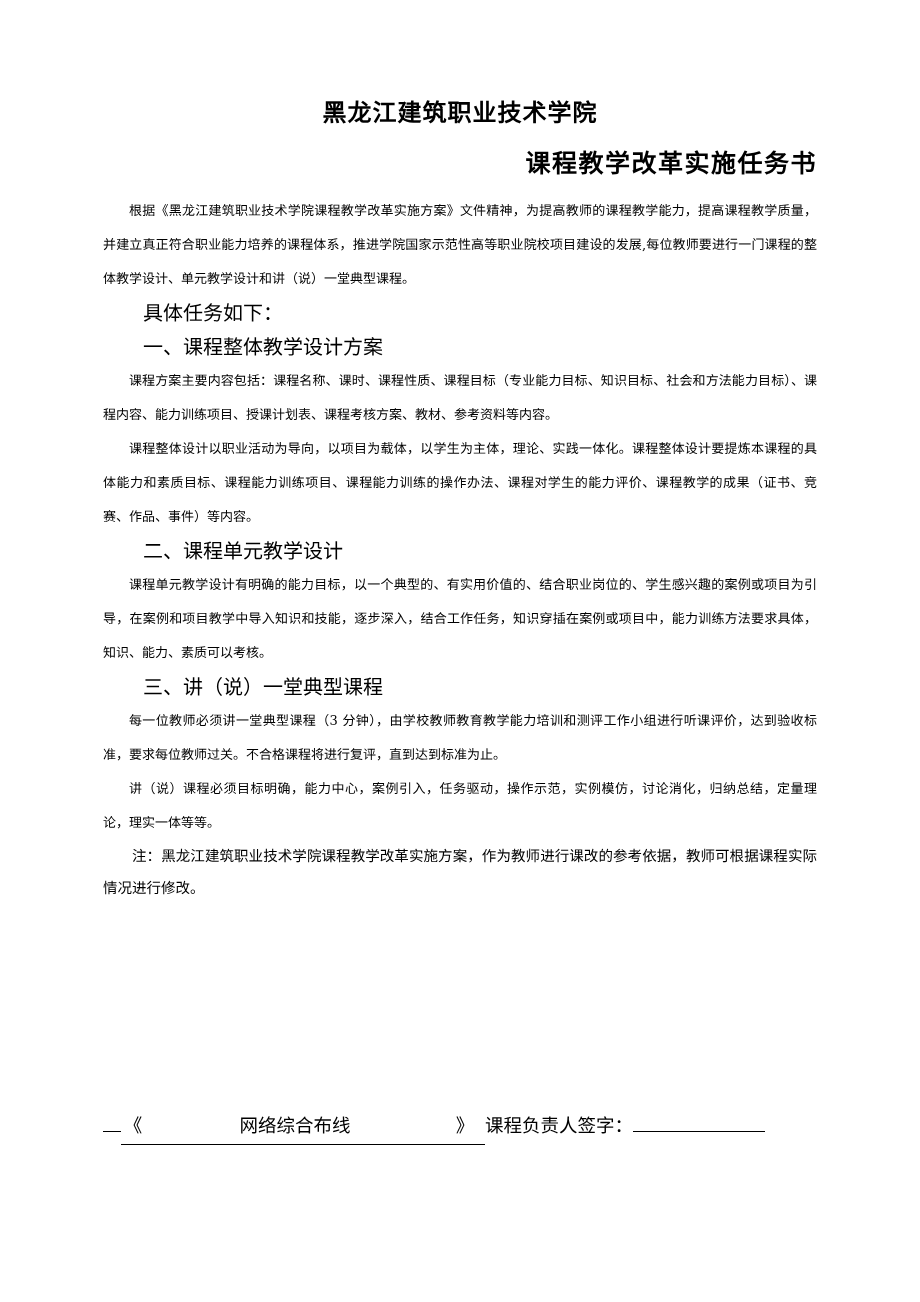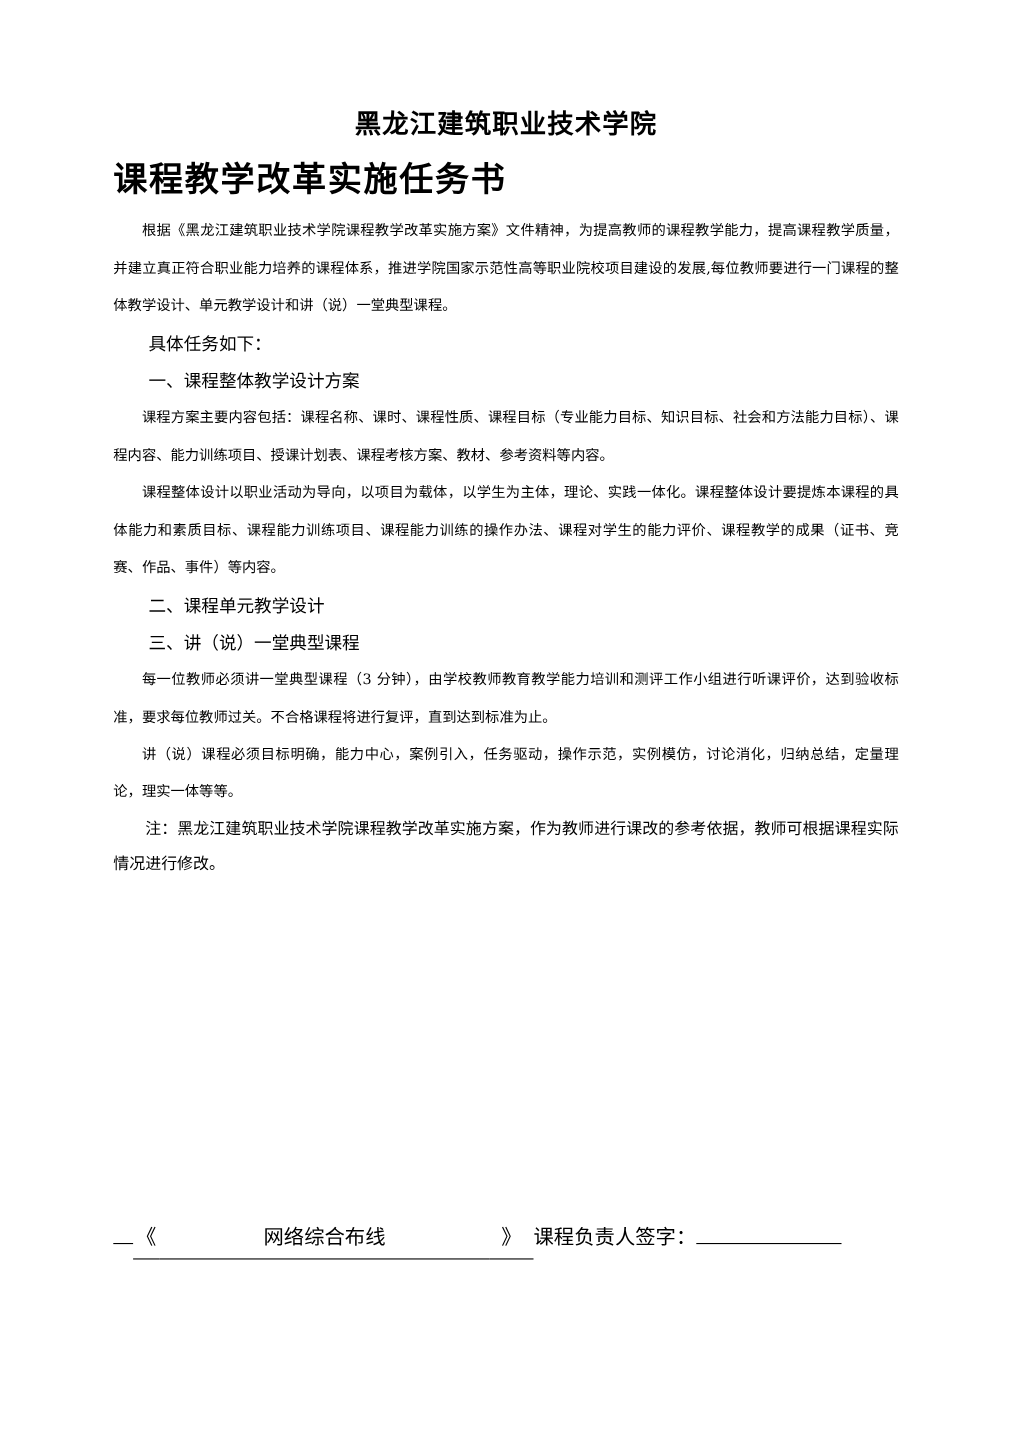--- a/index.html
+++ b/index.html
@@ -30,38 +30,38 @@
     font-family: "DejaVu Sans", "Liberation Sans", sans-serif;
     font-size: 24px;
     font-weight: bold;
     text-align: center;
     letter-spacing: 1px;
     line-height: 34px;
     margin: 0 0 16px 0;
   }
   .title-sub {
     font-family: "DejaVu Sans", "Liberation Sans", sans-serif;
-    font-size: 31px;
+    font-size: 25px;
     font-weight: bold;
-    text-align: left;
+    text-align: right;
     letter-spacing: 1.5px;
     line-height: 36px;
     margin: 0 0 12px 0;
   }
   .para {
     font-size: 13px;
     line-height: 34px;
     text-align: justify;
     text-justify: inter-ideograph;
     margin: 0;
     text-indent: 2em;
     letter-spacing: 0px;
   }
   .heading-item {
-    font-size: 16px;
+    font-size: 20px;
     line-height: 34px;
     margin: 0;
     text-indent: 2em;
   }
   .note {
     font-size: 14.5px;
     line-height: 32px;
     text-align: justify;
     text-justify: inter-ideograph;
     margin: 0;
@@ -118,20 +118,21 @@
     <p class="heading-item">具体任务如下：</p>
 
     <p class="heading-item">一、课程整体教学设计方案</p>
 
     <p class="para">课程方案主要内容包括：课程名称、课时、课程性质、课程目标（专业能力目标、知识目标、社会和方法能力目标）、课程内容、能力训练项目、授课计划表、课程考核方案、教材、参考资料等内容。</p>
 
     <p class="para">课程整体设计以职业活动为导向，以项目为载体，以学生为主体，理论、实践一体化。课程整体设计要提炼本课程的具体能力和素质目标、课程能力训练项目、课程能力训练的操作办法、课程对学生的能力评价、课程教学的成果（证书、竞赛、作品、事件）等内容。</p>
 
     <p class="heading-item">二、课程单元教学设计</p>
 
+    <p class="para">课程单元教学设计有明确的能力目标，以一个典型的、有实用价值的、结合职业岗位的、学生感兴趣的案例或项目为引导，在案例和项目教学中导入知识和技能，逐步深入，结合工作任务，知识穿插在案例或项目中，能力训练方法要求具体，知识、能力、素质可以考核。</p>
 
     <p class="heading-item">三、讲（说）一堂典型课程</p>
 
     <p class="para">每一位教师必须讲一堂典型课程（3 分钟），由学校教师教育教学能力培训和测评工作小组进行听课评价，达到验收标准，要求每位教师过关。不合格课程将进行复评，直到达到标准为止。</p>
 
     <p class="para">讲（说）课程必须目标明确，能力中心，案例引入，任务驱动，操作示范，实例模仿，讨论消化，归纳总结，定量理论，理实一体等等。</p>
 
     <p class="note">注：黑龙江建筑职业技术学院课程教学改革实施方案，作为教师进行课改的参考依据，教师可根据课程实际情况进行修改。</p>
 
   </div>

